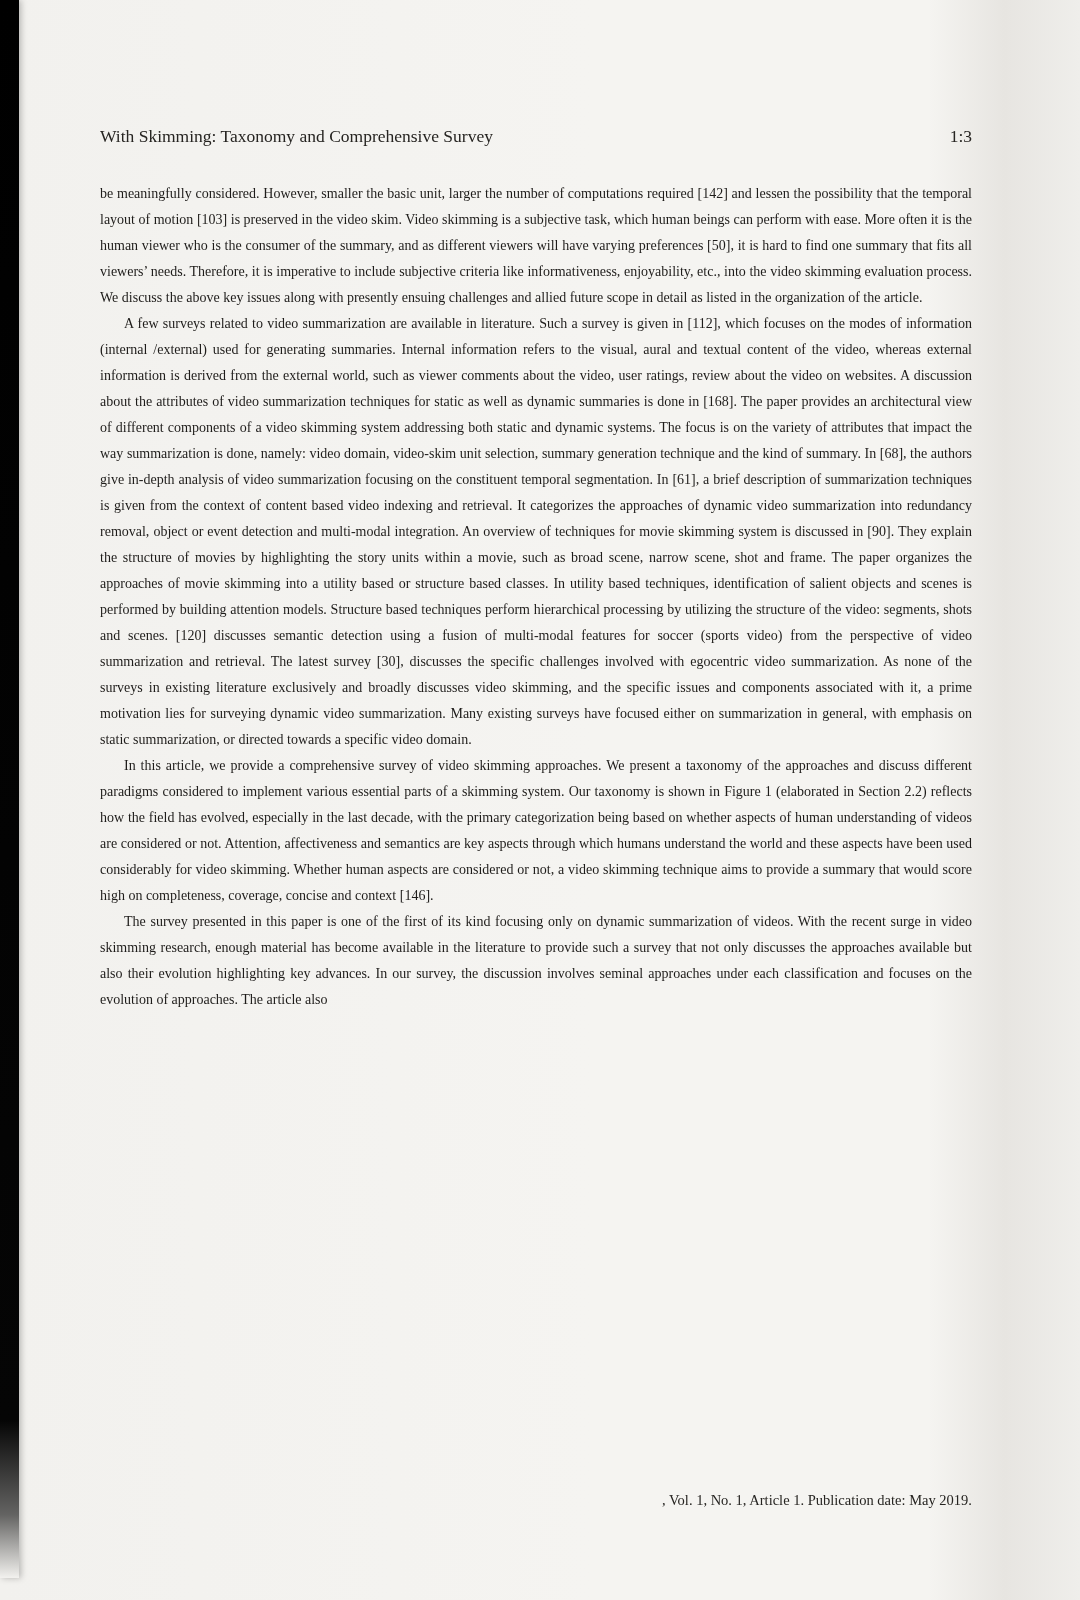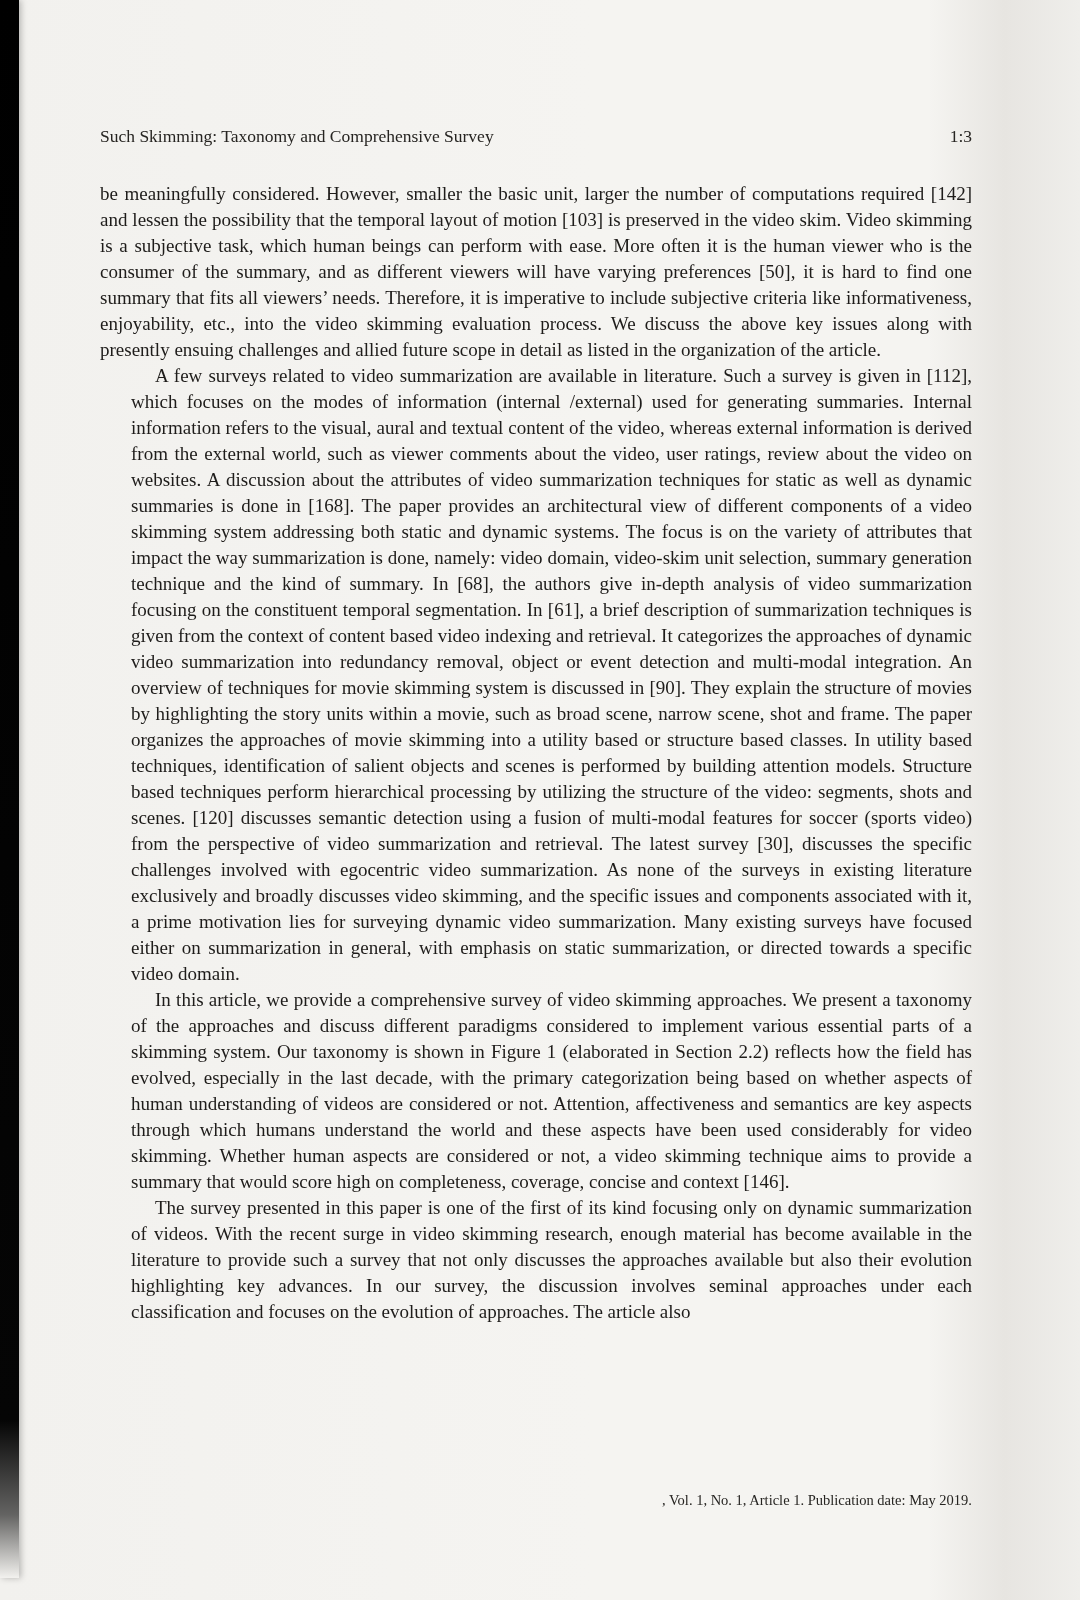--- a/index.html
+++ b/index.html
@@ -39,48 +39,47 @@
     display: flex;
     justify-content: space-between;
     align-items: baseline;
     font-size: 17.5px;
     color: #262421;
     margin-bottom: 34px;
   }
   .article-body p {
     margin: 0;
     text-align: justify;
-    font-size: 19px;
+    font-size: 14px;
     line-height: 26px;
     color: #1e1c1a;
   }
   .article-body p.indent {
     text-indent: 24px;
-    margin-left: 31px;
   }
   .page-footer {
     position: absolute;
     right: 108px;
     top: 1492px;
     font-size: 14.5px;
     color: #262421;
     text-align: right;
   }
 </style>
 </head>
 <body>
 
 <div class="page">
 
   <div class="edge-left"></div>
 
   <div class="content">
 
     <div class="running-header">
-      <span>Such Skimming: Taxonomy and Comprehensive Survey</span>
+      <span>With Skimming: Taxonomy and Comprehensive Survey</span>
       <span>1:3</span>
     </div>
 
     <div class="article-body">
       <p class="noindent">be meaningfully considered. However, smaller the basic unit, larger the number of computations required [142] and lessen the possibility that the temporal layout of motion [103] is preserved in the video skim. Video skimming is a subjective task, which human beings can perform with ease. More often it is the human viewer who is the consumer of the summary, and as different viewers will have varying preferences [50], it is hard to find one summary that fits all viewers’ needs. Therefore, it is imperative to include subjective criteria like informativeness, enjoyability, etc., into the video skimming evaluation process. We discuss the above key issues along with presently ensuing challenges and allied future scope in detail as listed in the organization of the article.</p>
       <p class="indent">A few surveys related to video summarization are available in literature. Such a survey is given in [112], which focuses on the modes of information (internal /external) used for generating summaries. Internal information refers to the visual, aural and textual content of the video, whereas external information is derived from the external world, such as viewer comments about the video, user ratings, review about the video on websites. A discussion about the attributes of video summarization techniques for static as well as dynamic summaries is done in [168]. The paper provides an architectural view of different components of a video skimming system addressing both static and dynamic systems. The focus is on the variety of attributes that impact the way summarization is done, namely: video domain, video-skim unit selection, summary generation technique and the kind of summary. In [68], the authors give in-depth analysis of video summarization focusing on the constituent temporal segmentation. In [61], a brief description of summarization techniques is given from the context of content based video indexing and retrieval. It categorizes the approaches of dynamic video summarization into redundancy removal, object or event detection and multi-modal integration. An overview of techniques for movie skimming system is discussed in [90]. They explain the structure of movies by highlighting the story units within a movie, such as broad scene, narrow scene, shot and frame. The paper organizes the approaches of movie skimming into a utility based or structure based classes. In utility based techniques, identification of salient objects and scenes is performed by building attention models. Structure based techniques perform hierarchical processing by utilizing the structure of the video: segments, shots and scenes. [120] discusses semantic detection using a fusion of multi-modal features for soccer (sports video) from the perspective of video summarization and retrieval. The latest survey [30], discusses the specific challenges involved with egocentric video summarization. As none of the surveys in existing literature exclusively and broadly discusses video skimming, and the specific issues and components associated with it, a prime motivation lies for surveying dynamic video summarization. Many existing surveys have focused either on summarization in general, with emphasis on static summarization, or directed towards a specific video domain.</p>
       <p class="indent">In this article, we provide a comprehensive survey of video skimming approaches. We present a taxonomy of the approaches and discuss different paradigms considered to implement various essential parts of a skimming system. Our taxonomy is shown in Figure 1 (elaborated in Section 2.2) reflects how the field has evolved, especially in the last decade, with the primary categorization being based on whether aspects of human understanding of videos are considered or not. Attention, affectiveness and semantics are key aspects through which humans understand the world and these aspects have been used considerably for video skimming. Whether human aspects are considered or not, a video skimming technique aims to provide a summary that would score high on completeness, coverage, concise and context [146].</p>
       <p class="indent">The survey presented in this paper is one of the first of its kind focusing only on dynamic summarization of videos. With the recent surge in video skimming research, enough material has become available in the literature to provide such a survey that not only discusses the approaches available but also their evolution highlighting key advances. In our survey, the discussion involves seminal approaches under each classification and focuses on the evolution of approaches. The article also</p>
     </div>
 

